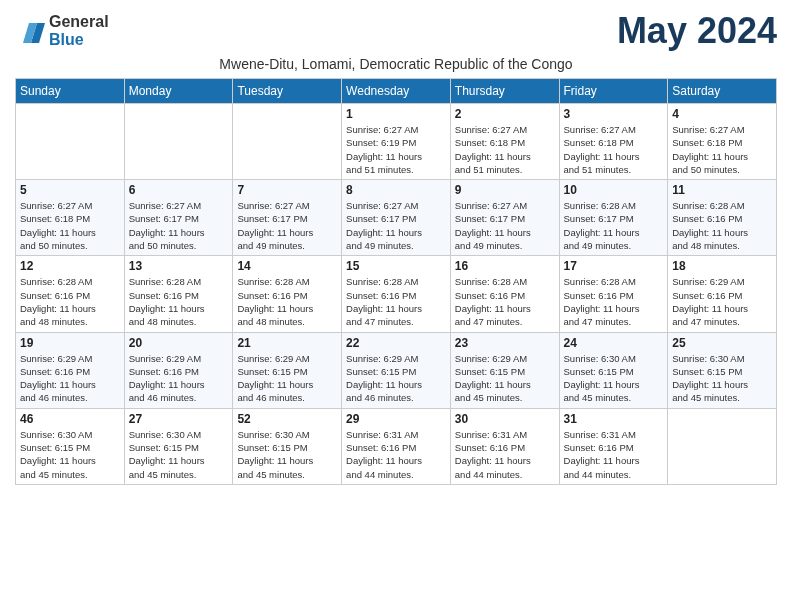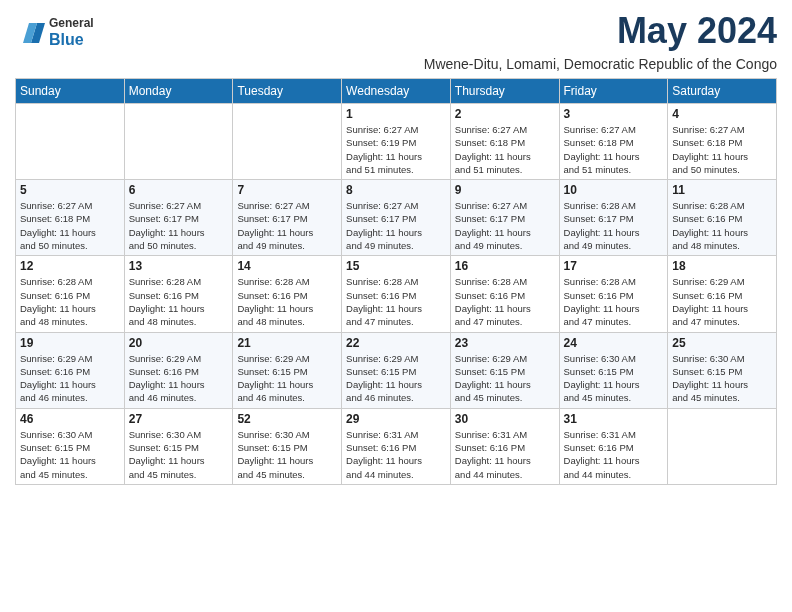--- a/index.html
+++ b/index.html
@@ -21,21 +21,21 @@
       align-items: center;
       gap: 4px;
     }
     .month-title {
       font-size: 36px;
       font-weight: bold;
       color: #1a3a5c;
       text-align: right;
     }
     .subtitle {
-      text-align: right;
+      text-align: center;
       font-size: 14px;
       color: #333;
       margin-bottom: 6px;
       font-weight: normal;
     }
     .calendar {
       width: 100%;
       border-collapse: collapse;
       border: 1px solid #ccc;
     }
@@ -83,21 +83,21 @@
 </head>
 <body>
 
 <div class="header-row">
   <div class="logo">
     <svg width="30" height="24" viewBox="0 0 30 24">
       <polygon points="22,4 30,4 24,24 16,24" fill="#1a6faf"></polygon>
       <polygon points="14,4 22,4 16,24 8,24" fill="#4a9fd4"></polygon>
     </svg>
     <div>
-      <span style="font-size:12px;font-weight:bold;color:#333;">General</span><br>
+      <span style="font-size:16px;font-weight:bold;color:#333;">General</span><br>
       <span style="font-size:16px;font-weight:bold;color:#1a6faf;">Blue</span>
     </div>
   </div>
   <div class="month-title">May 2024</div>
 </div>
 
 <div class="subtitle">Mwene-Ditu, Lomami, Democratic Republic of the Congo</div>
 
 <table class="calendar">
   <thead>

